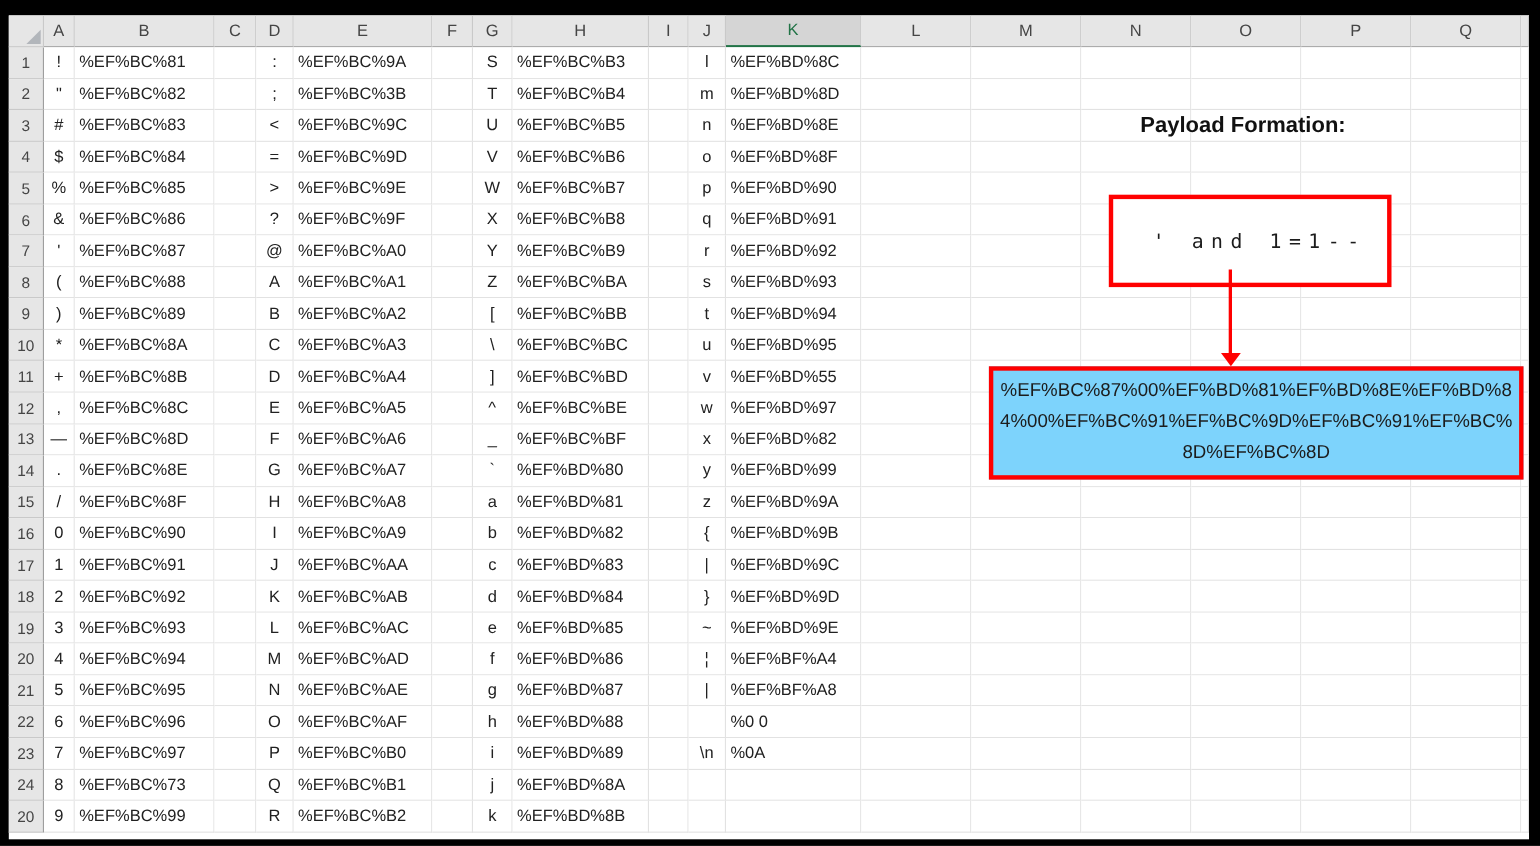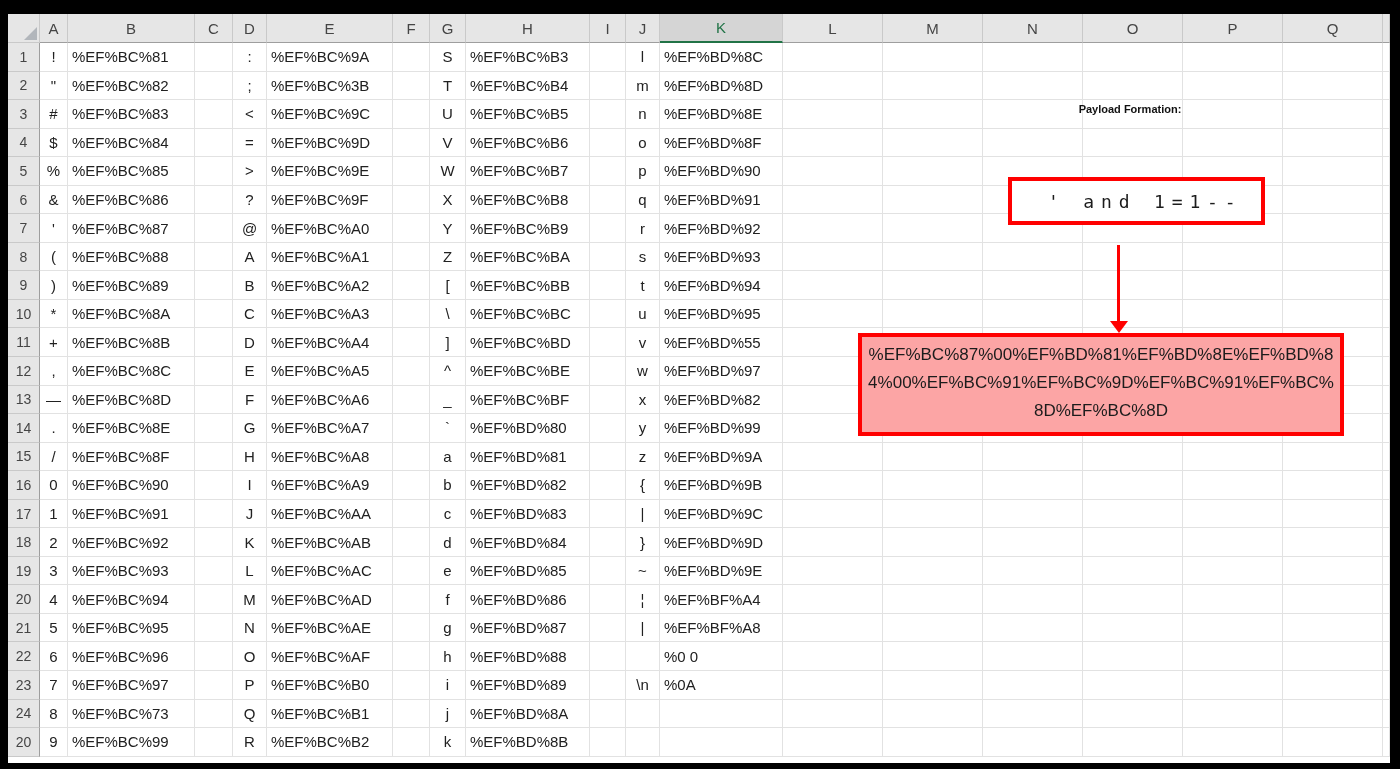--- a/index.html
+++ b/index.html
@@ -48,47 +48,47 @@
     border-bottom:1px solid #E2E2E2;
     display:flex; align-items:center;
     font-size:15px; color:#212121;
     white-space:nowrap; overflow:hidden;
   }
   .cell.char { justify-content:center; padding:0 1px; }
   .cell.code { justify-content:flex-start; padding-left:4px; }
   
   .anno-title {
     position:absolute; left:930px; top:103px; width:400px;
-    text-align:center; font-weight:bold; font-size:11px; color:#111;
+    text-align:center; font-weight:bold; font-size:20px; color:#111;
     z-index:5;
   }
   .payload-box {
-    position:absolute; left:1008px; top:177px; width:257px; height:48px;
+    position:absolute; left:1008px; top:177px; width:257px; height:84px;
     background:#fff; border:4px solid #FF0000; z-index:5;
     display:flex; align-items:center; justify-content:center;padding-left:12px;
   }
   .payload-box .txt {
     font-family:"DejaVu Sans Mono","Liberation Mono",monospace;
     font-size:18px; letter-spacing:0.38em; color:#1c1c1c;
     padding-left:0.3em;
   }
   .arrow-line {
     position:absolute; left:1117px; top:245px; width:3px; height:78px;
     background:#FF0000; z-index:5;
   }
   .arrow-head {
     position:absolute; left:1110px; top:321px; width:0; height:0;
     border-left:9px solid transparent;
     border-right:9px solid transparent;
     border-top:12px solid #FF0000;
     z-index:5;
   }
   .encoded-box {
-    position:absolute; left:858px; top:333px; width:486px; height:103px;
-    background:#fca5a5; border:4px solid #FF0000; z-index:5;
+    position:absolute; left:899px; top:333px; width:486px; height:103px;
+    background:#7dd3fc; border:4px solid #FF0000; z-index:5;
     display:flex; align-items:flex-start; justify-content:center;
   }
   .encoded-box .txt {
     width:100%;
     padding:4px 6px 0 6px;
     text-align:center;
     font-size:17px; line-height:28px; color:#1c1c1c;
     word-break:break-all;
   }
 </style>

